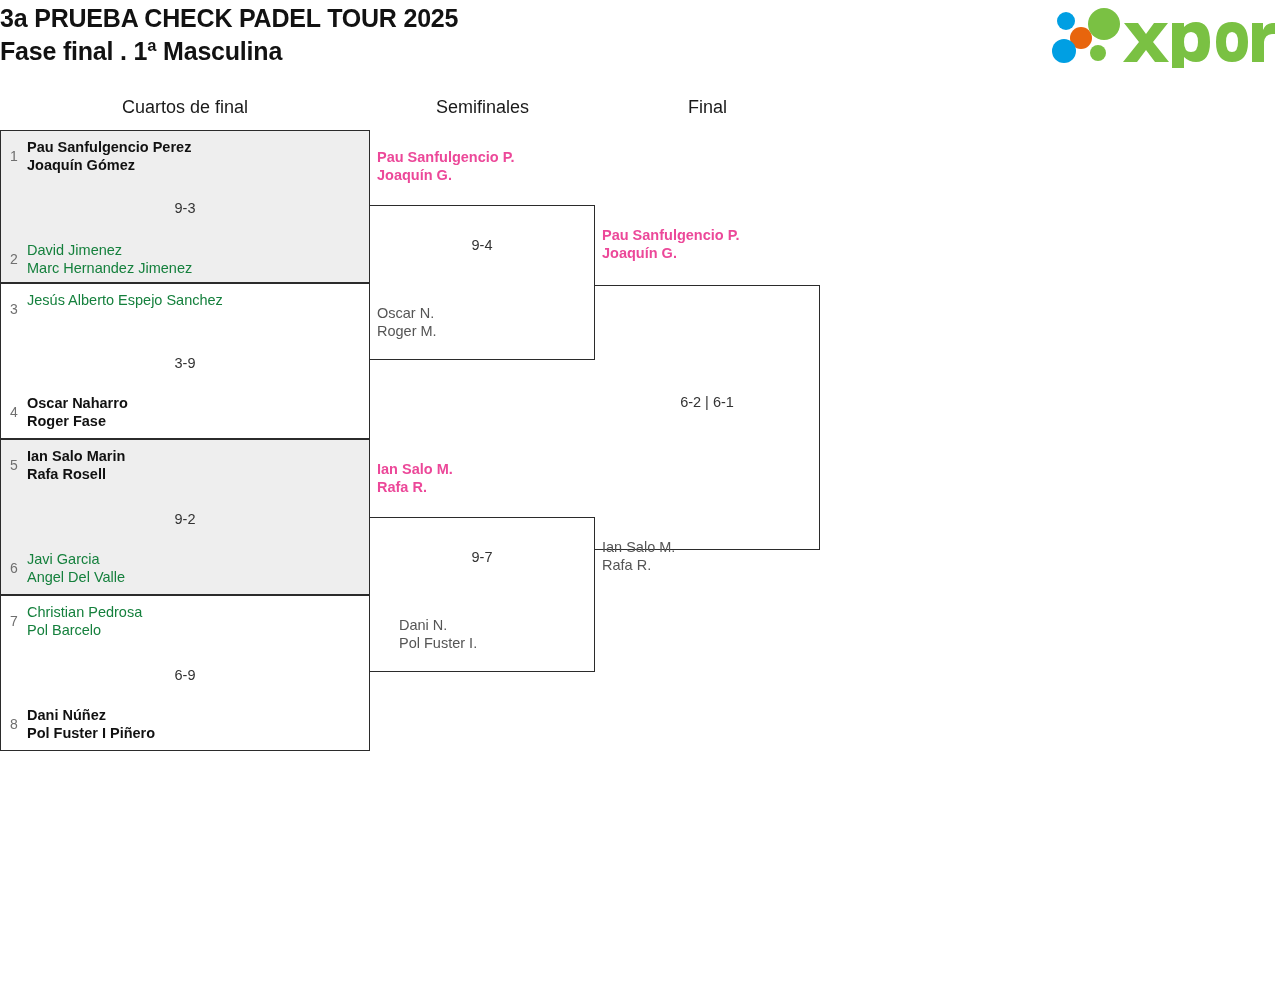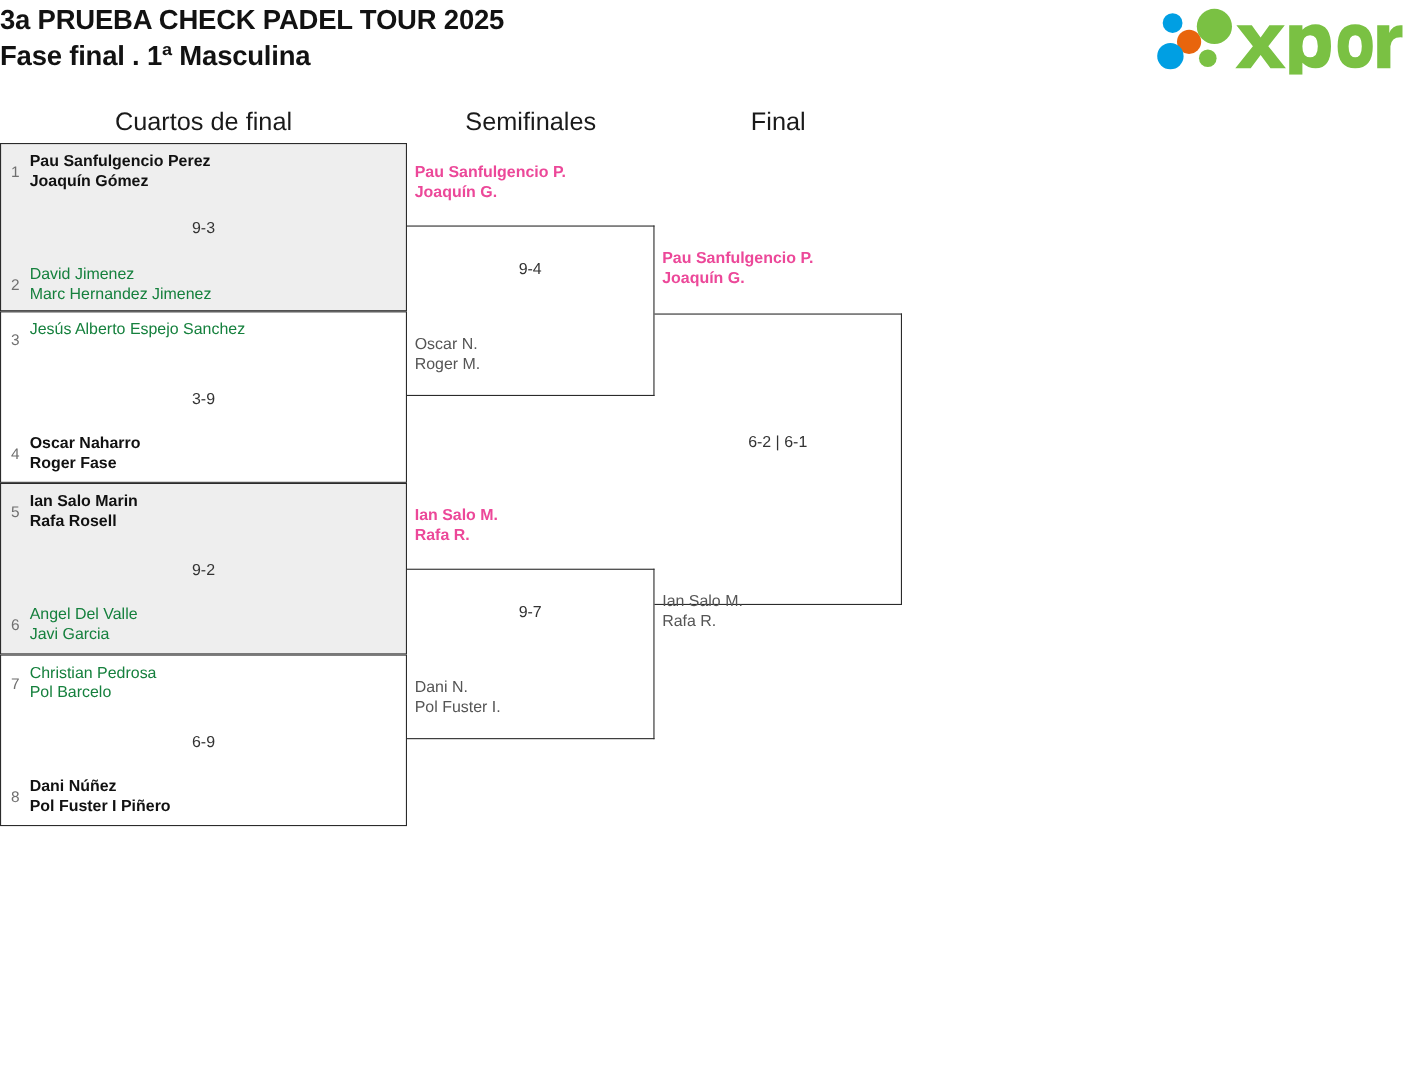--- a/index.html
+++ b/index.html
@@ -40,21 +40,21 @@
     left: 1046px;
     top: 4px;
     width: 232px;
     height: 64px;
   }
   #brand-logo svg { display: block; }
 
   
   .round-header {
     position: absolute;
-    font-size: 23px;
+    font-size: 18px;
     color: #1a1a1a;
     text-align: center;
     white-space: nowrap;
   }
   #round-header-0 { left: 0px;   top: 97px; width: 370px; }
   #round-header-1 { left: 370px; top: 97px; width: 225px; }
   #round-header-2 { left: 595px; top: 97px; width: 225px; }
 
   
   #bracket {
@@ -205,22 +205,22 @@
         <span class="seed">5</span>
         <span class="names">
           <span class="p">Ian Salo Marin</span>
           <span class="p">Rafa Rosell</span>
         </span>
       </div>
       <div class="score" style="left:0px; right:0px; top:70px;">9-2</div>
       <div class="team loser team-bottom">
         <span class="seed">6</span>
         <span class="names">
+          <span class="p">Javi Garcia</span>
           <span class="p">Angel Del Valle</span>
-          <span class="p">Javi Garcia</span>
         </span>
       </div>
     </div>
 
     <div class="match qf plain" style="left:0px; top:595px; width:370px; height:156px;">
       <div class="team loser team-top">
         <span class="seed">7</span>
         <span class="names">
           <span class="p">Christian Pedrosa</span>
           <span class="p">Pol Barcelo</span>
@@ -248,21 +248,21 @@
       <span class="p">Roger M.</span>
     </div>
 
     <div class="match open-left" style="left:370px; top:517px; width:225px; height:155px;">
       <div class="score" style="left:0px; right:0px; top:30px;">9-7</div>
     </div>
     <div class="float-team winner" style="left:377px; top:460px;">
       <span class="p">Ian Salo M.</span>
       <span class="p">Rafa R.</span>
     </div>
-    <div class="float-team loser" style="left:377px; top:616px;">
+    <div class="float-team loser" style="left:399px; top:616px;">
       <span class="p">Dani N.</span>
       <span class="p">Pol Fuster I.</span>
     </div>
 
     <div class="match open-left" style="left:595px; top:285px; width:225px; height:265px;">
       <div class="score" style="left:0px; right:0px; top:107px;">6-2 | 6-1</div>
     </div>
     <div class="float-team winner" style="left:602px; top:226px;">
       <span class="p">Pau Sanfulgencio P.</span>
       <span class="p">Joaquín G.</span>

